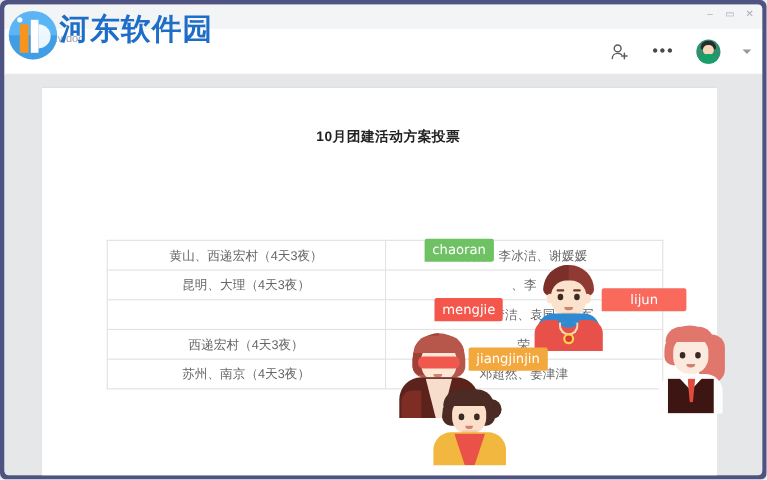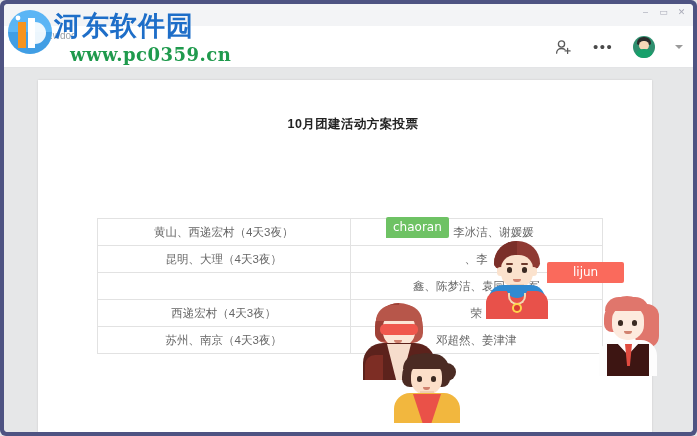--- a/index.html
+++ b/index.html
@@ -315,34 +315,35 @@
           <span class="fg eye-l"></span>
             <span class="fg eye-r"></span>
           <span class="fg mouth"></span>
           <span class="fg neck"></span>
           <span class="fg top"></span>
             <span class="fg inner"></span>
         </div>
 
         <div class="collab-label" id="lbl-chaoran" style="left:348px; top:137px; background:#6ec264;">chaoran</div>
 
+        <div class="collab-label" id="lbl-mengjie" style="left:357px; top:191px; background:#f4564c;">mengjie</div>
 
         <div class="collab-label" id="lbl-lijun" style="left:466px; top:182px; background:#fa6a5c; padding-left:26px; padding-right:26px;margin-left:43px;">lijun</div>
 
+        <div class="collab-label" id="lbl-jiang" style="left:388px; top:236px; background:#f2a83c;">jiangjinjin</div>
 
       </div>
     </div>
   </div>
 </div>
 
 <div id="watermark">
   <svg id="wm-logo" viewBox="0 0 48 48">
     <circle cx="24" cy="24" r="22" fill="#3fa9f5" opacity=".85"></circle>
     <path d="M2 24a22 22 0 0 0 44 0z" fill="#2b8ad6" opacity=".55"></path>
     <rect x="12" y="14" width="8" height="26" fill="#f7941e"></rect>
     <rect x="22" y="10" width="7" height="30" fill="#ffffff"></rect>
     <path d="M29 14a11 11 0 0 1 0 22z" fill="#ffffff" opacity=".9"></path>
     <circle cx="12" cy="10" r="2.4" fill="#ffffff"></circle>
   </svg>
   <div id="wm-tiny">.wdoc</div>
   <div id="wm-title">河东软件园</div>
-  <div id="wm-sub">www.pc0359.cn</div>
 </div>
 
 </body></html>

